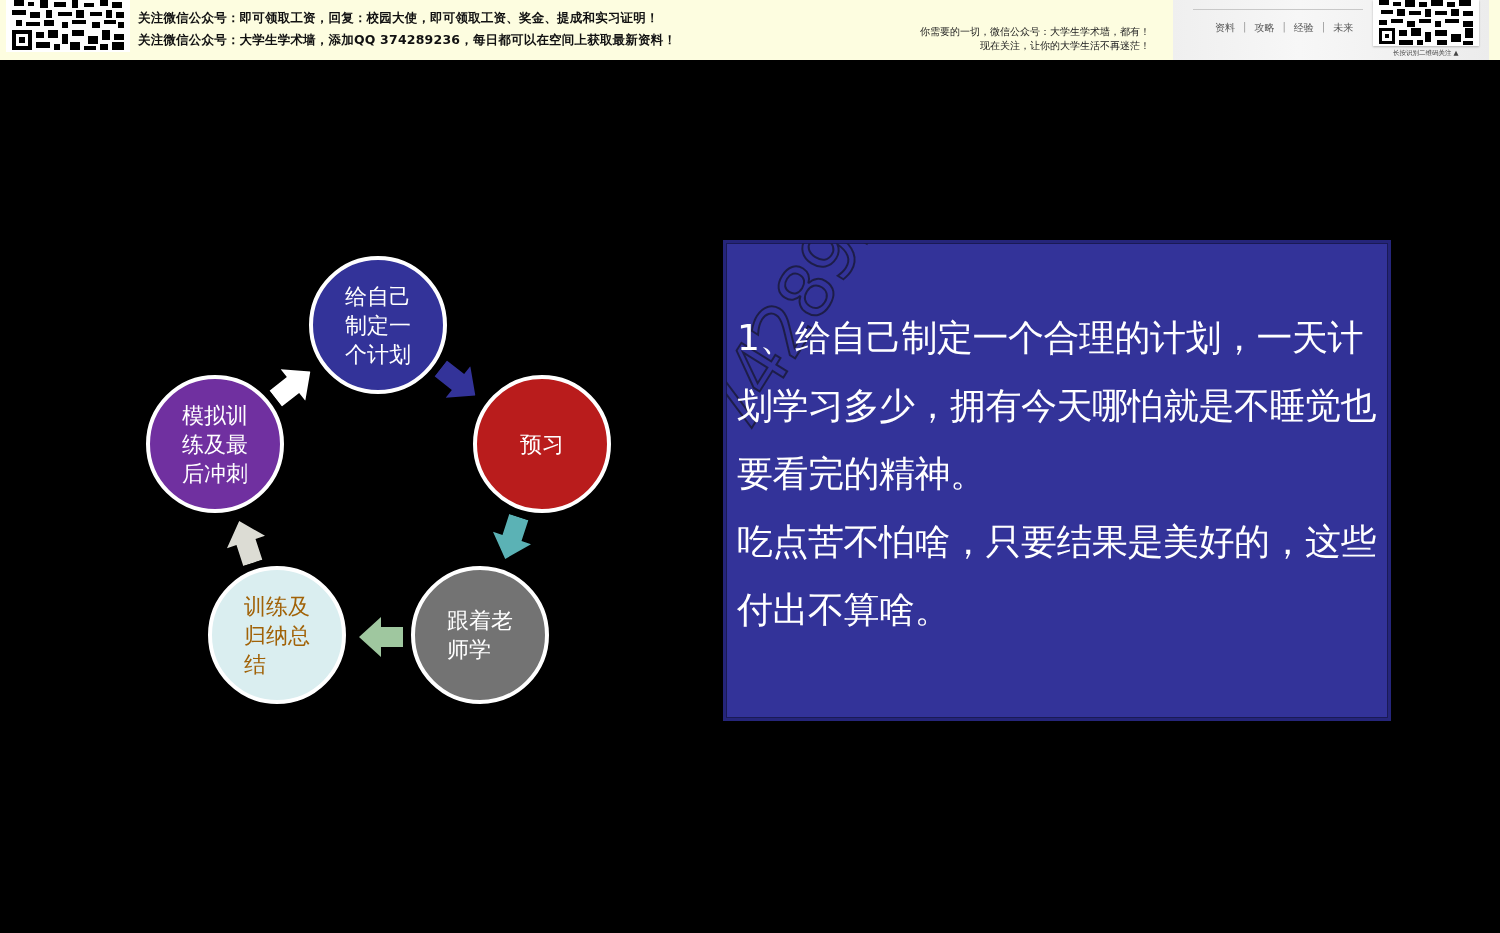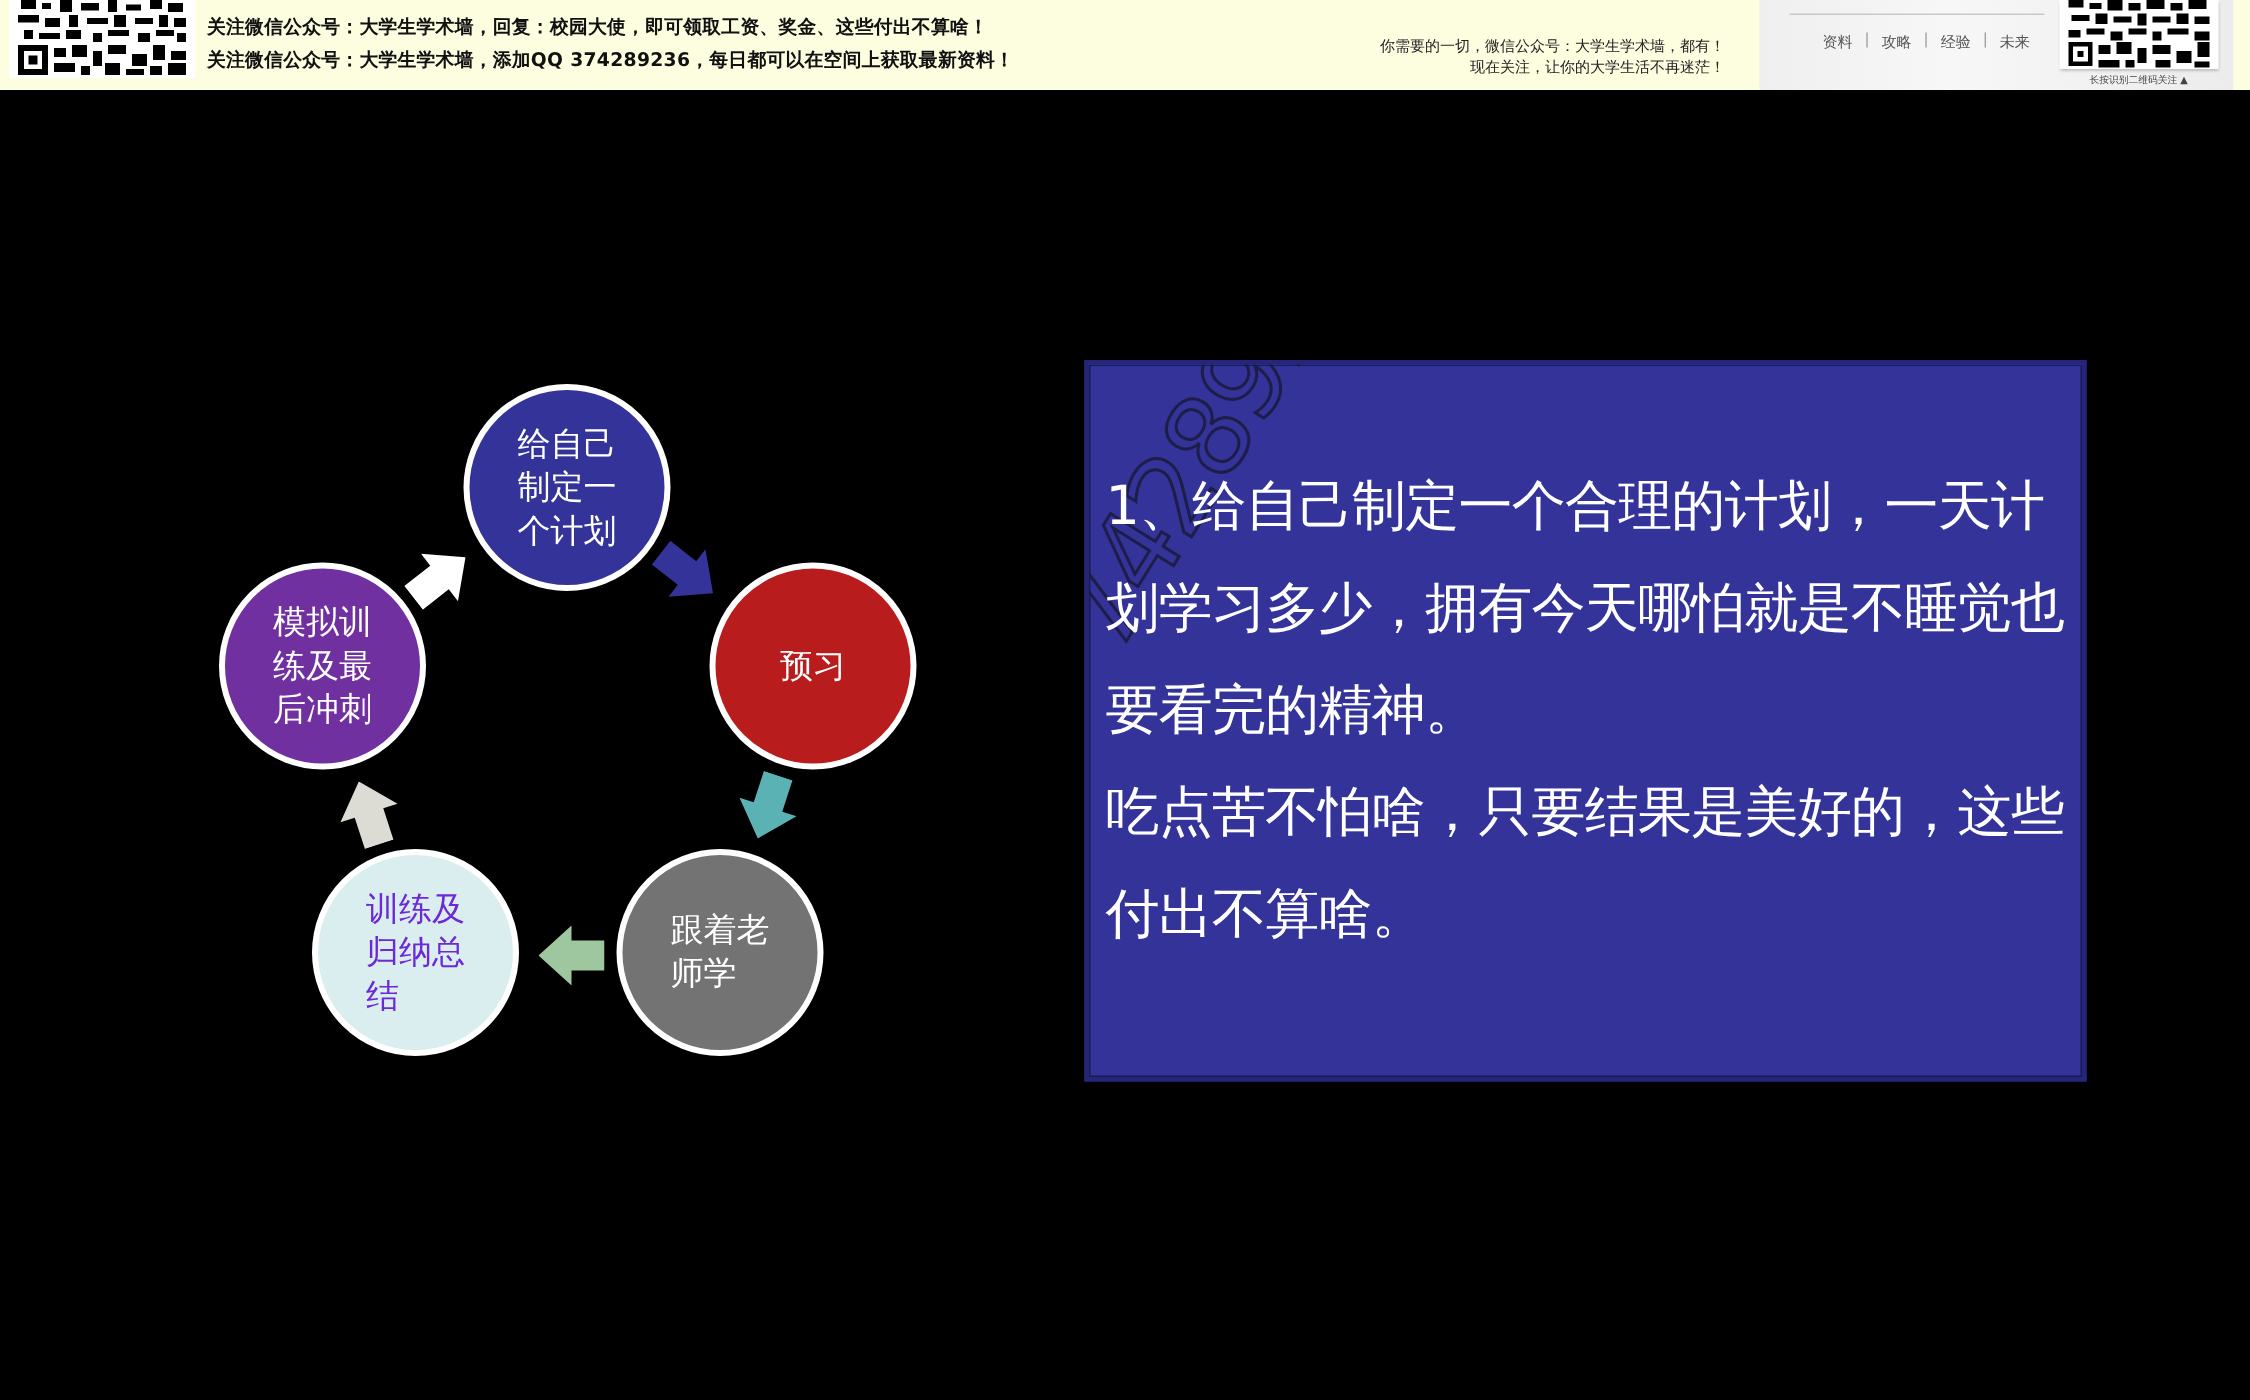--- a/index.html
+++ b/index.html
@@ -83,21 +83,21 @@
           <rect x="64" y="42" width="10" height="8"></rect>
         <rect x="78" y="46" width="12" height="4"></rect>
           <rect x="94" y="44" width="8" height="6"></rect>
           <rect x="106" y="42" width="12" height="8"></rect>
       </g>
       <rect x="10" y="34" width="12" height="12" fill="#fff"></rect>
       <rect x="13" y="37" width="6" height="6" fill="#000"></rect>
     </svg>
   </div>
   <div class="banner-lines">
-    <div>关注微信公众号：大学生学术墙，回复：校园大使，即可领取工资、奖金、这些付出不算啥！</div>
+    <div>关注微信公众号：即可领取工资，回复：校园大使，即可领取工资、奖金、提成和实习证明！</div>
     <div>关注微信公众号：大学生学术墙，添加QQ 374289236，每日都可以在空间上获取最新资料！</div>
   </div>
   <div class="banner-right-text">
     <div>你需要的一切，微信公众号：大学生学术墙，都有！</div>
     <div>现在关注，让你的大学生活不再迷茫！</div>
   </div>
   <div class="ad-panel">
     <div class="ad-divider"></div>
     <div class="ad-links">
       <span>资料</span>
@@ -170,21 +170,21 @@
     </div>
   </div>
 
   <div class="node" style="left:411px; top:566px; background:#737373;">
     <div>
       <span>跟着老</span>
       <span>师学</span>
     </div>
   </div>
 
-  <div class="node" style="left:208px; top:566px; background:#daeef0; color:#6d28d9;">
+  <div class="node" style="left:208px; top:566px; background:#daeef0; color:#a16207;">
     <div>
       <span>训练及</span>
       <span>归纳总</span>
       <span>结</span>
     </div>
   </div>
 
   <div class="node" style="left:146px; top:375px; background:#7030a0;">
     <div>
       <span>模拟训</span>

